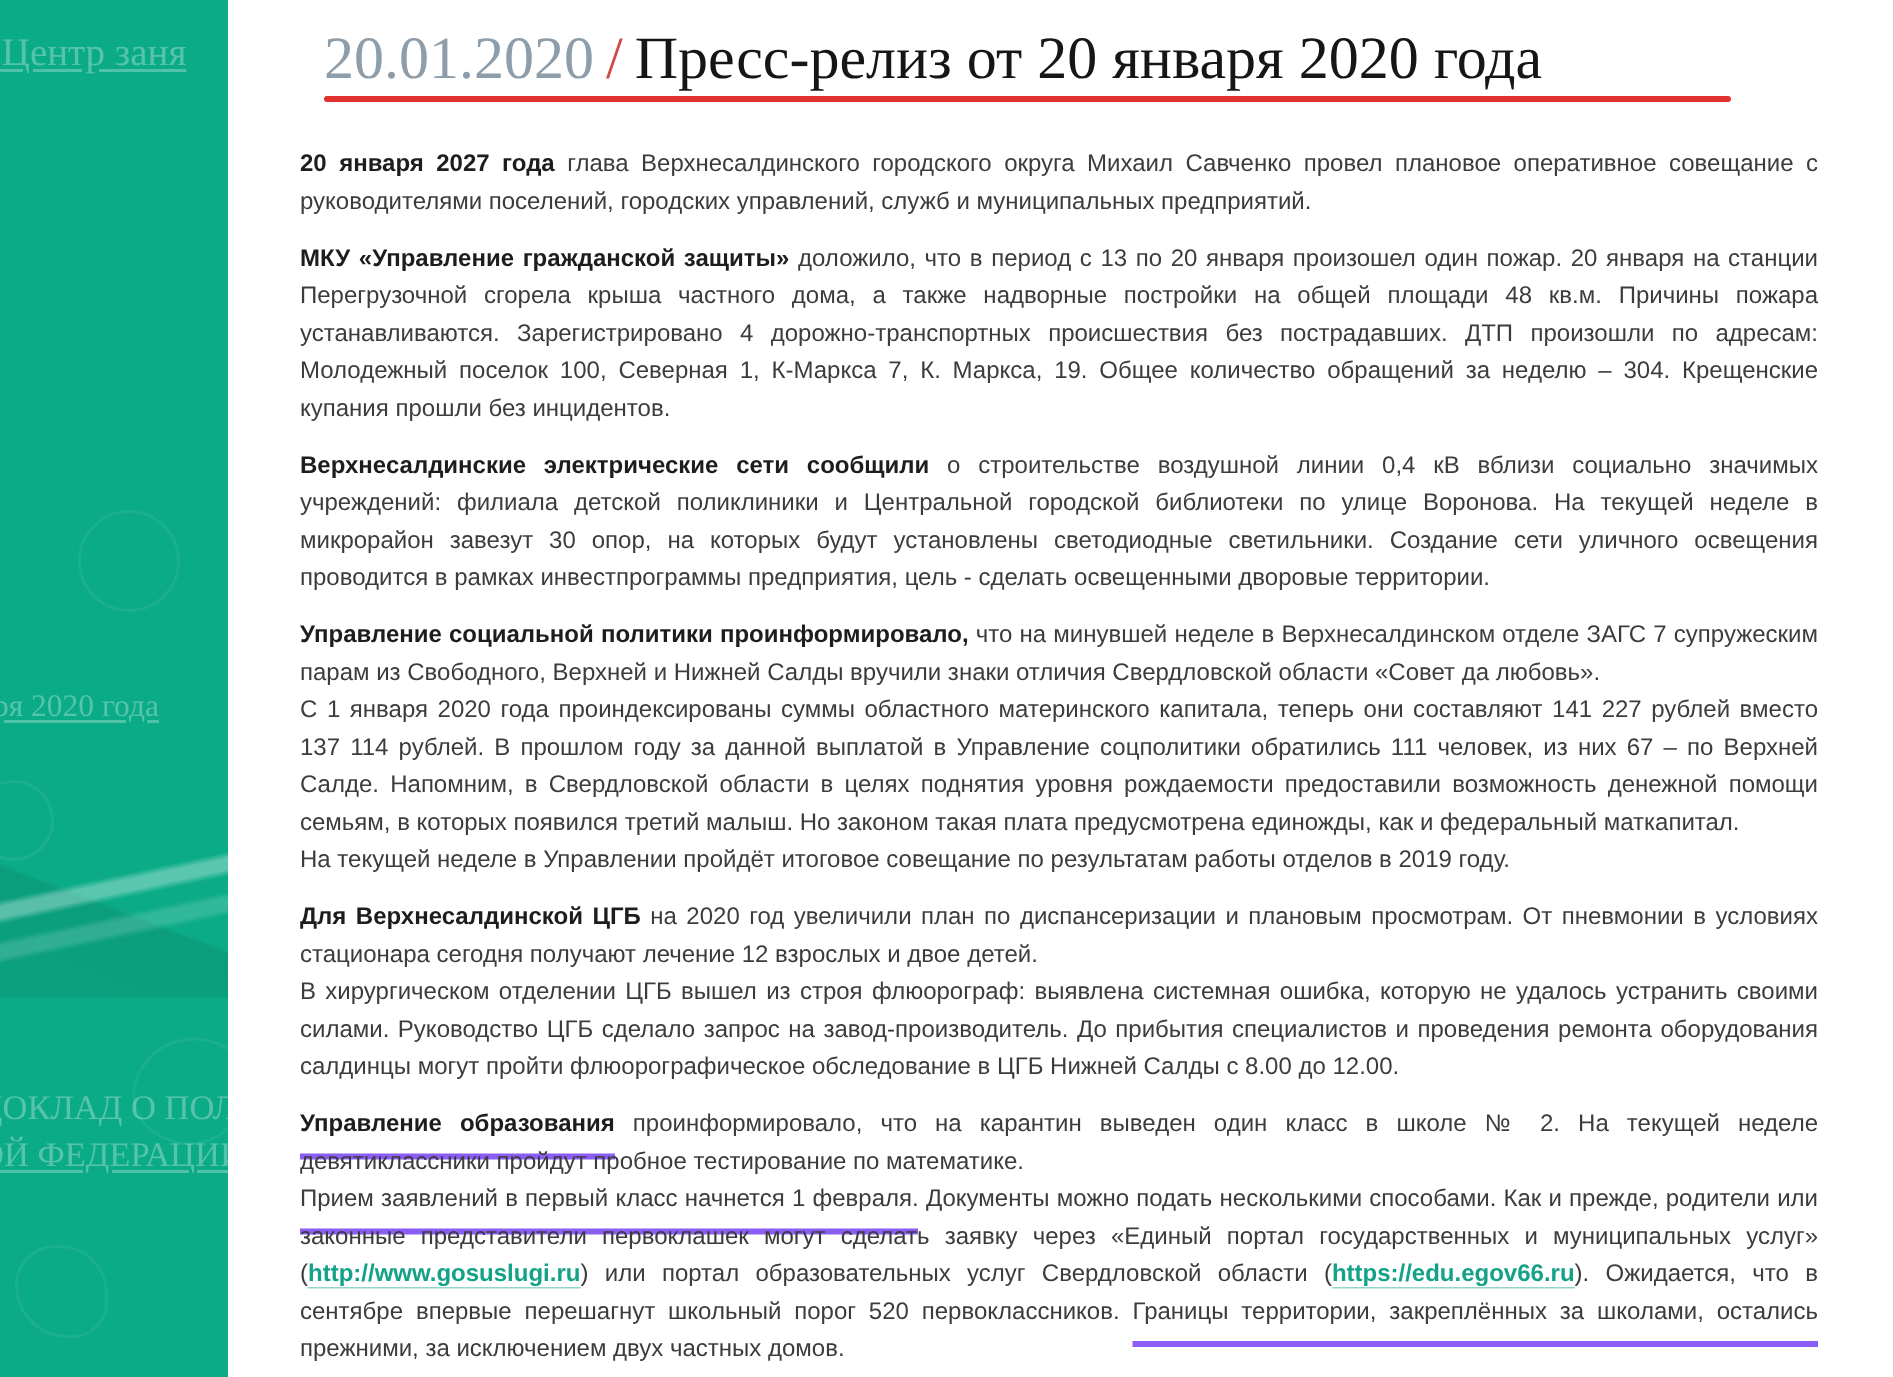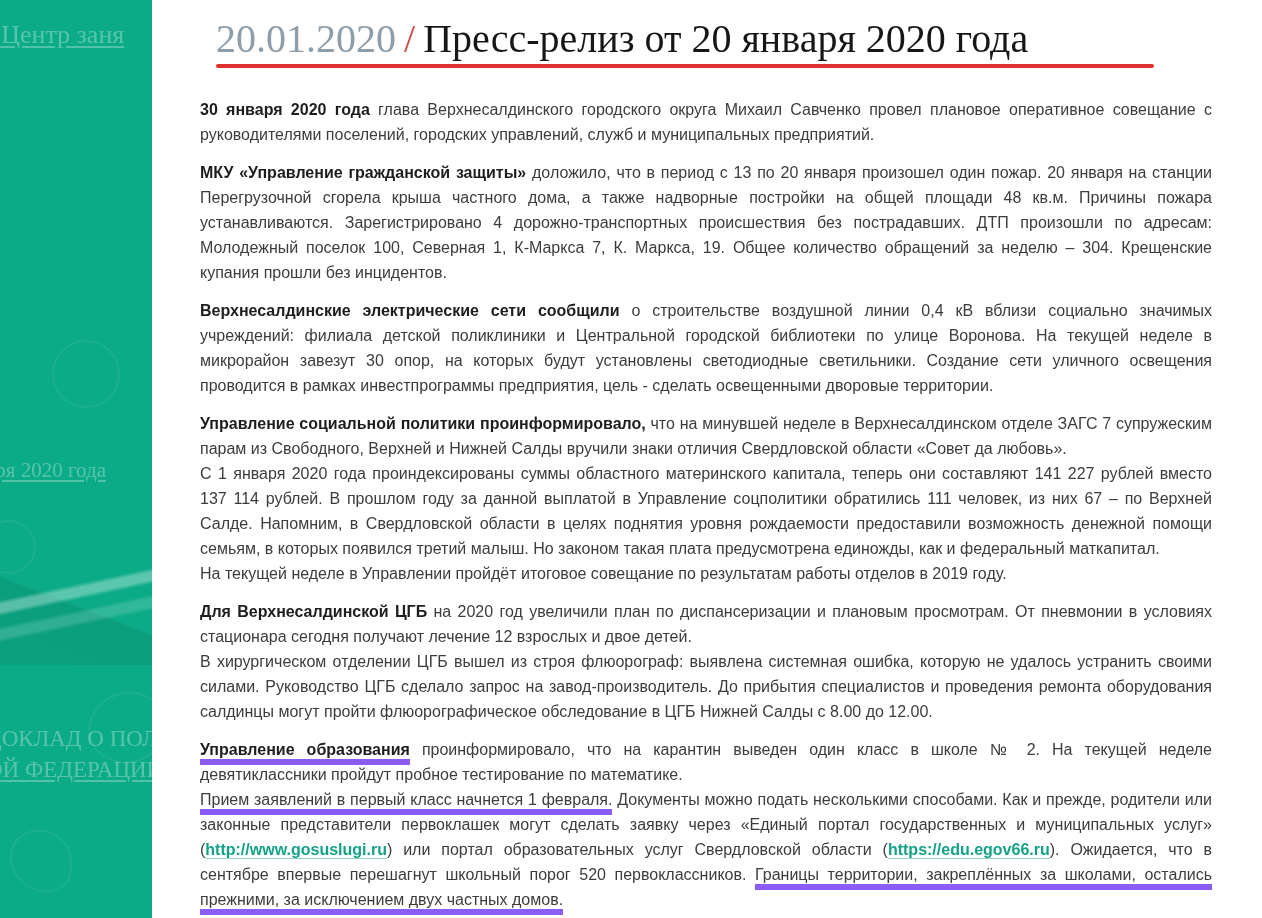--- a/index.html
+++ b/index.html
@@ -44,21 +44,21 @@
     margin:2px 0 0 64px;width:938px;height:4px;
     background:#e0312e;border-radius:2px;
   }
   .article{
     margin:29px 50px 0 48px;width:1012px;
     font-size:16px;line-height:25px;color:#3c3c3c;
     text-align:justify;
   }
   .article p{margin:0 0 13px 0;}
   .b{font-weight:bold;color:#1d1d1d;}
-  .rl{border-bottom:6px solid #8b5cf6;padding-bottom:1px;}
+  .rl{border-bottom:4px solid #8b5cf6;padding-bottom:11px;}
   .lnk{color:#13a287;text-decoration:none;border-bottom:1px solid rgba(19,162,135,.45);cursor:pointer;font-weight:bold;}
 </style>
 </head>
 <body>
 
 <div class="sidebar">
   <div id="watermarks">
       <div class="wm wm-u" style="top: 20px; font-size: 26px;">! Центр заня</div>
       <div class="wm wm-u" style="top: 458px; font-size: 21px;">аря 2020 года</div>
       <div class="wm" style="top: 726px; font-size: 23px;">ДОКЛАД О ПОЛОЖ</div>
@@ -68,21 +68,21 @@
   <div class="circ c1"></div>
   <div class="circ c2"></div>
   <div class="circ c3"></div>
   <div class="circ c4"></div>
 </div>
 
 <div class="content">
   <h1><span class="t-date">20.01.2020</span><span class="t-sep">/</span><span class="t-main">Пресс-релиз от 20 января 2020 года</span></h1>
   <div class="title-rule"></div>
   <div class="article" id="article">
-      <p><span class="b">30 января 2020 года</span><span> глава Верхнесалдинского городского округа Михаил Савченко провел плановое оперативное совещание с руководителями поселений, городских управлений, служб и муниципальных предприятий.</span></p>
+      <p><span class="b">20 января 2027 года</span><span> глава Верхнесалдинского городского округа Михаил Савченко провел плановое оперативное совещание с руководителями поселений, городских управлений, служб и муниципальных предприятий.</span></p>
       <p><span class="b">МКУ «Управление гражданской защиты»</span><span> доложило, что в период с 13 по 20 января произошел один пожар. 20 января на станции Перегрузочной сгорела крыша частного дома, а также надворные постройки на общей площади 48 кв.м. Причины пожара устанавливаются. Зарегистрировано 4 дорожно-транспортных происшествия без пострадавших. ДТП произошли по адресам: Молодежный поселок 100, Северная 1, К-Маркса 7, К. Маркса, 19. Общее количество обращений за неделю – 304. Крещенские купания прошли без инцидентов.</span></p>
       <p><span class="b">Верхнесалдинские электрические сети сообщили</span><span> о строительстве воздушной линии 0,4 кВ вблизи социально значимых учреждений: филиала детской поликлиники и Центральной городской библиотеки по улице Воронова. На текущей неделе в микрорайон завезут 30 опор, на которых будут установлены светодиодные светильники. Создание сети уличного освещения проводится в рамках инвестпрограммы предприятия, цель - сделать освещенными дворовые территории.</span></p>
       <p><span class="b">Управление социальной политики проинформировало,</span><span> что на минувшей неделе в Верхнесалдинском отделе ЗАГС 7 супружеским парам из Свободного, Верхней и Нижней Салды вручили знаки отличия Свердловской области «Совет да любовь».</span><br><span>С 1 января 2020 года проиндексированы суммы областного материнского капитала, теперь они составляют 141 227 рублей вместо 137 114 рублей. В прошлом году за данной выплатой в Управление соцполитики обратились 111 человек, из них 67 – по Верхней Салде. Напомним, в Свердловской области в целях поднятия уровня рождаемости предоставили возможность денежной помощи семьям, в которых появился третий малыш. Но законом такая плата предусмотрена единожды, как и федеральный маткапитал.</span><br><span>На текущей неделе в Управлении пройдёт итоговое совещание по результатам работы отделов в 2019 году.</span></p>
       <p><span class="b">Для Верхнесалдинской ЦГБ</span><span> на 2020 год увеличили план по диспансеризации и плановым просмотрам. От пневмонии в условиях стационара сегодня получают лечение 12 взрослых и двое детей.</span><br><span>В хирургическом отделении ЦГБ вышел из строя флюорограф: выявлена системная ошибка, которую не удалось устранить своими силами. Руководство ЦГБ сделало запрос на завод-производитель. До прибытия специалистов и проведения ремонта оборудования салдинцы могут пройти флюорографическое обследование в ЦГБ Нижней Салды с 8.00 до 12.00.</span></p>
       <p><span class="b rl">Управление образования</span><span> проинформировало, что на карантин выведен один класс в школе № 2. На текущей неделе девятиклассники пройдут пробное тестирование по математике.</span><br><span class="rl">Прием заявлений в первый класс начнется 1 февраля.</span><span> Документы можно подать несколькими способами. Как и прежде, родители или законные представители первоклашек могут сделать заявку через «Единый портал государственных и муниципальных услуг» (</span><a class="lnk" href="#">http://www.gosuslugi.ru</a><span>) или портал образовательных услуг Свердловской области (</span><a class="lnk" href="#">https://edu.egov66.ru</a><span>). Ожидается, что в сентябре впервые перешагнут школьный порог 520 первоклассников. </span><span class="rl">Границы территории, закреплённых за школами, остались прежними, за исключением двух частных домов.</span></p>
       <p><span class="b">Директор МКУ «Молодёжный центр»</span><span> доложила об участии сборной команды администрации Верхнесалдинского городского округа</span></p>
     </div>
 </div>
 
 </body></html>

